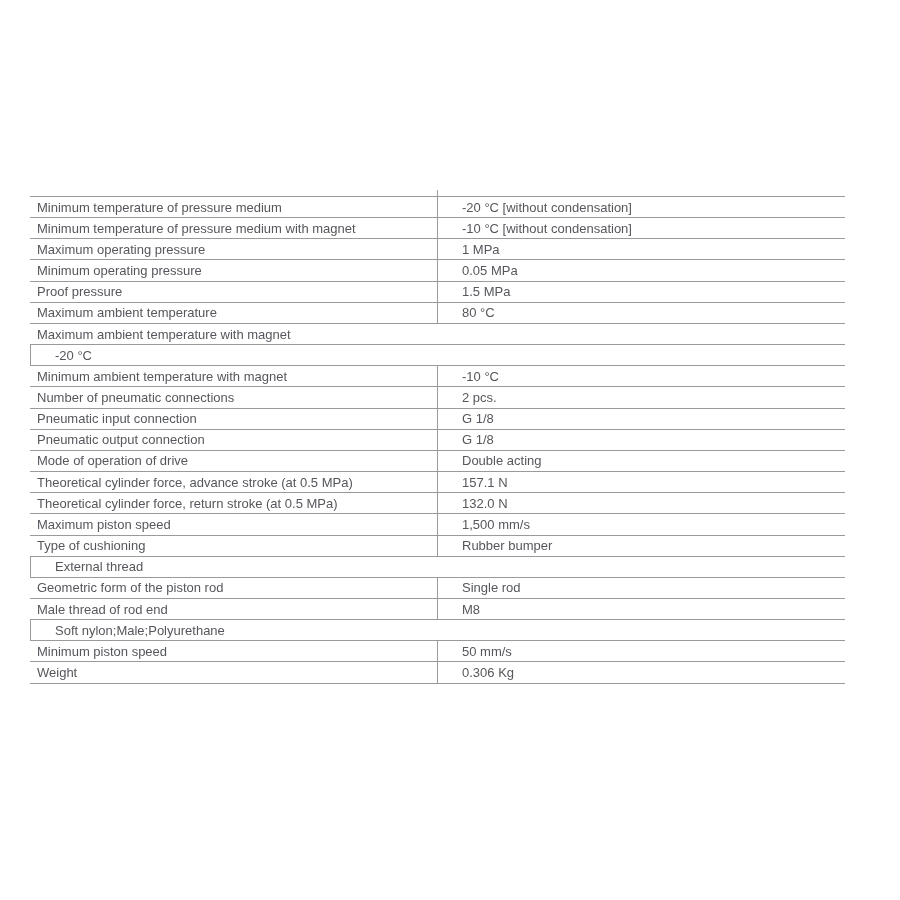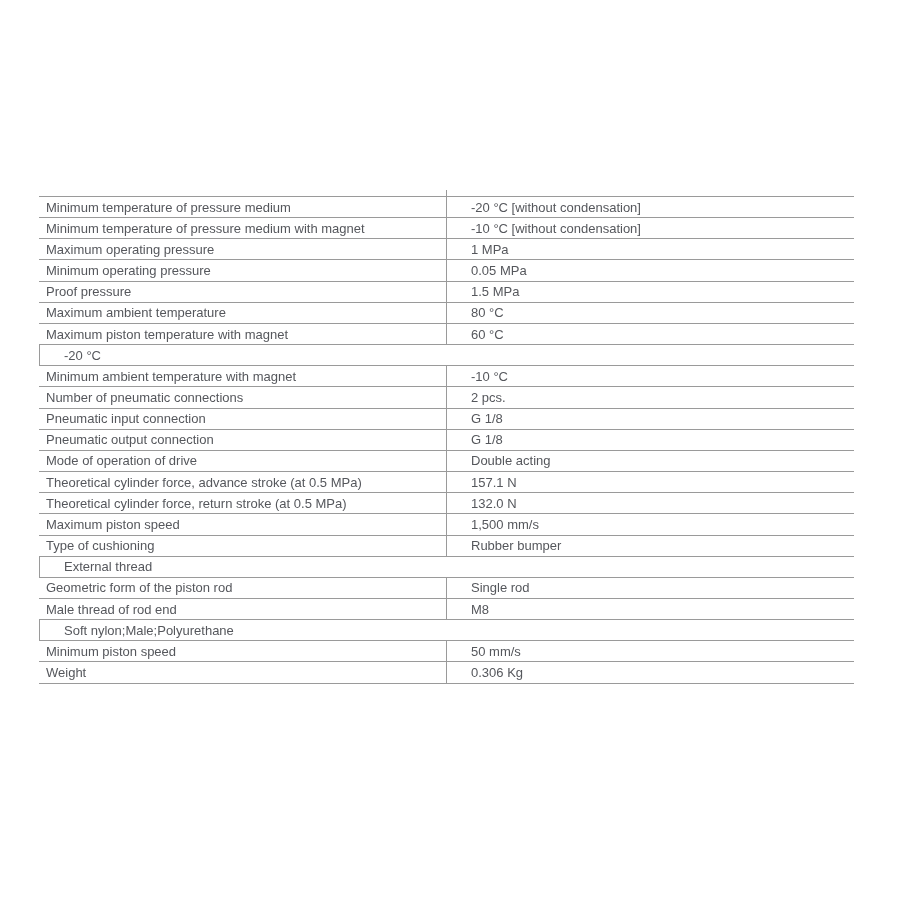--- a/index.html
+++ b/index.html
@@ -10,21 +10,21 @@
   html,body{margin:0;padding:0;}
   body{
     width:900px;height:900px;
     background:var(--page-bg);
     font-family:"Liberation Sans","DejaVu Sans",sans-serif;
     position:relative;
     overflow:hidden;
   }
   .spec-table{
     position:absolute;
-    left:39px;
+    left:30px;
     top:196px;
     width:815px;
   }
   
   .divider-stub{
     position:absolute;
     left:407px;
     top:-6px;
     width:1px;
     height:6px;
@@ -83,22 +83,21 @@
     </div>
       <div class="spec-row">
       <div class="cell prop">Proof pressure</div>
       <div class="cell val">1.5 MPa</div>
     </div>
       <div class="spec-row">
       <div class="cell prop">Maximum ambient temperature</div>
       <div class="cell val">80 °C</div>
     </div>
       <div class="spec-row">
-      <div class="cell prop">Maximum piston temperature with magnet</div>
-      <div class="cell val">60 °C</div>
+      <div class="cell prop">Maximum ambient temperature with magnet</div>
     </div>
       <div class="spec-row">
       <div class="cell val">-20 °C</div>
     </div>
       <div class="spec-row">
       <div class="cell prop">Minimum ambient temperature with magnet</div>
       <div class="cell val">-10 °C</div>
     </div>
       <div class="spec-row">
       <div class="cell prop">Number of pneumatic connections</div>

